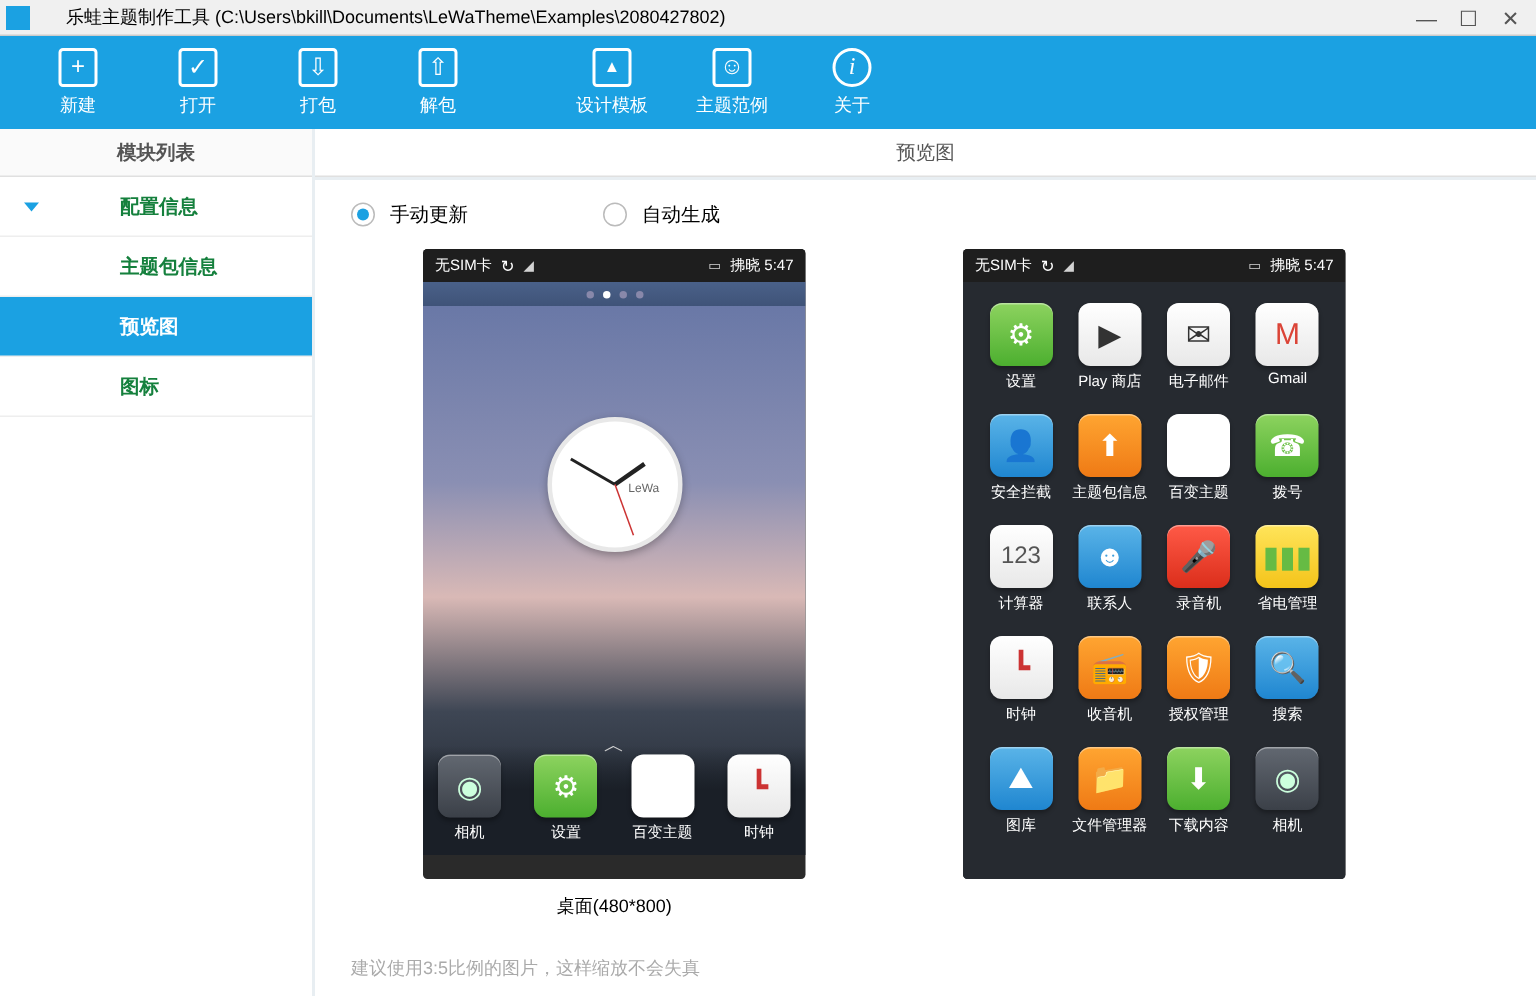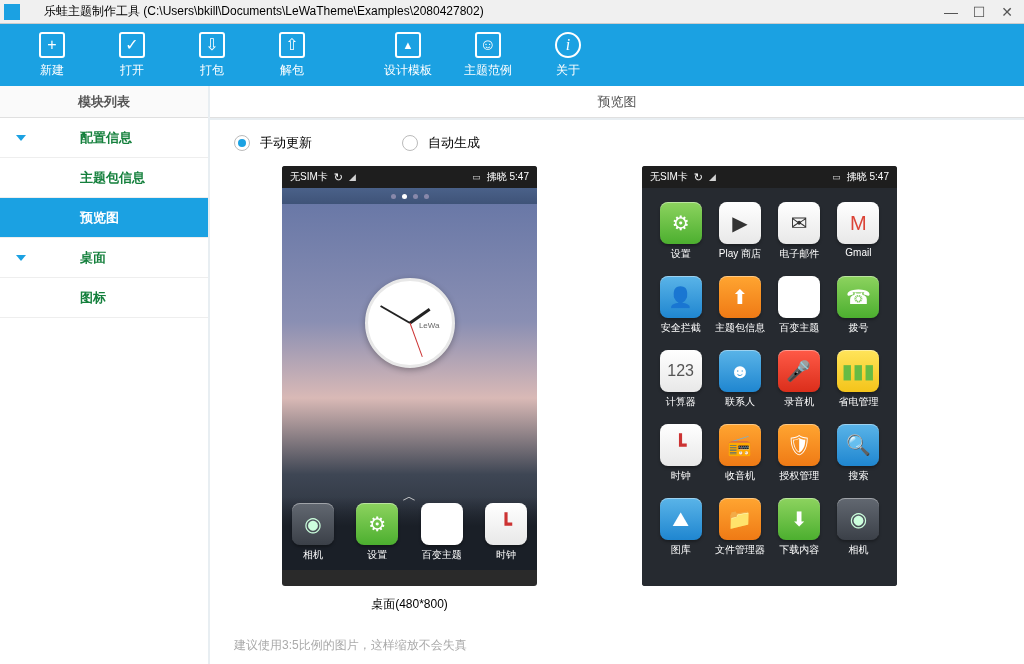--- a/index.html
+++ b/index.html
@@ -142,23 +142,20 @@
     <div class="sb-hdr">模块列表</div>
     <div class="sb-item group">
         <span>配置信息</span>
       </div>
     <div class="sb-item">
         <span>主题包信息</span>
       </div>
     <div class="sb-item active">
         <span>预览图</span>
       </div>
-    <div class="sb-item group">
-        <span>桌面</span>
-      </div>
     <div class="sb-item">
         <span>图标</span>
       </div>
   </div>
 
   <div class="content">
     <div class="content-hdr">预览图</div>
     <div class="content-body">
       <div class="radio-row">
         <div class="radio-opt">

